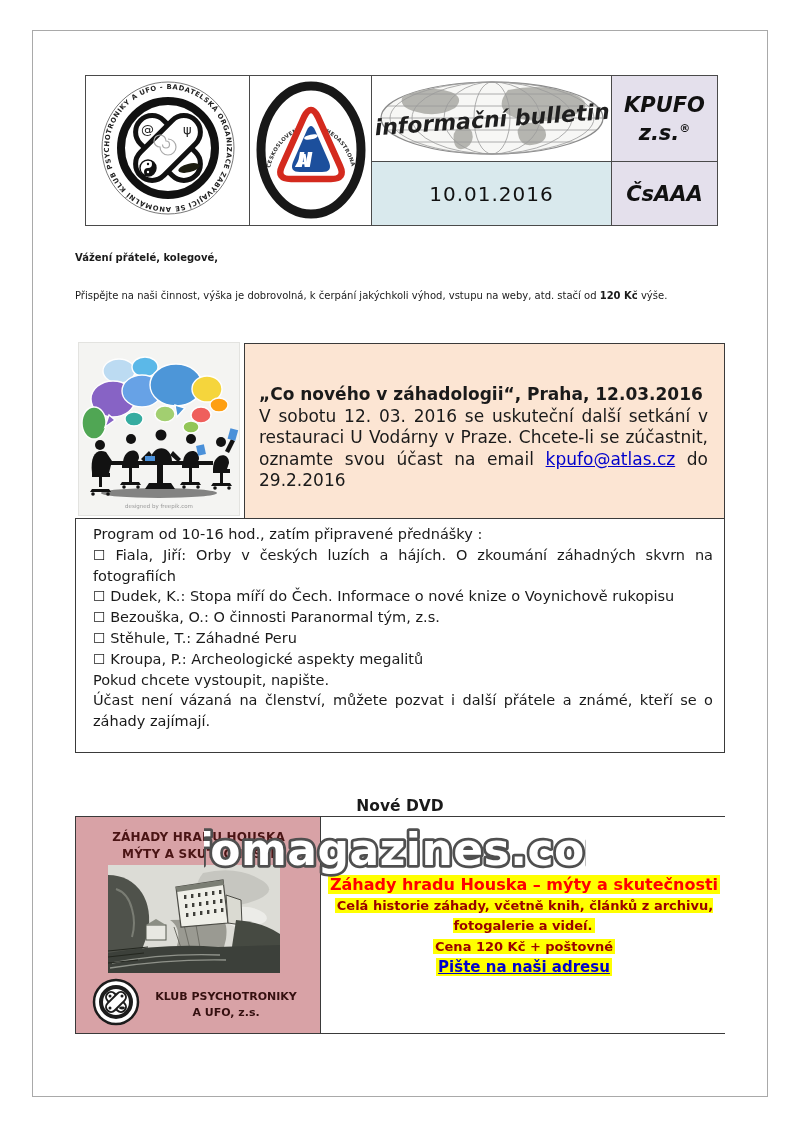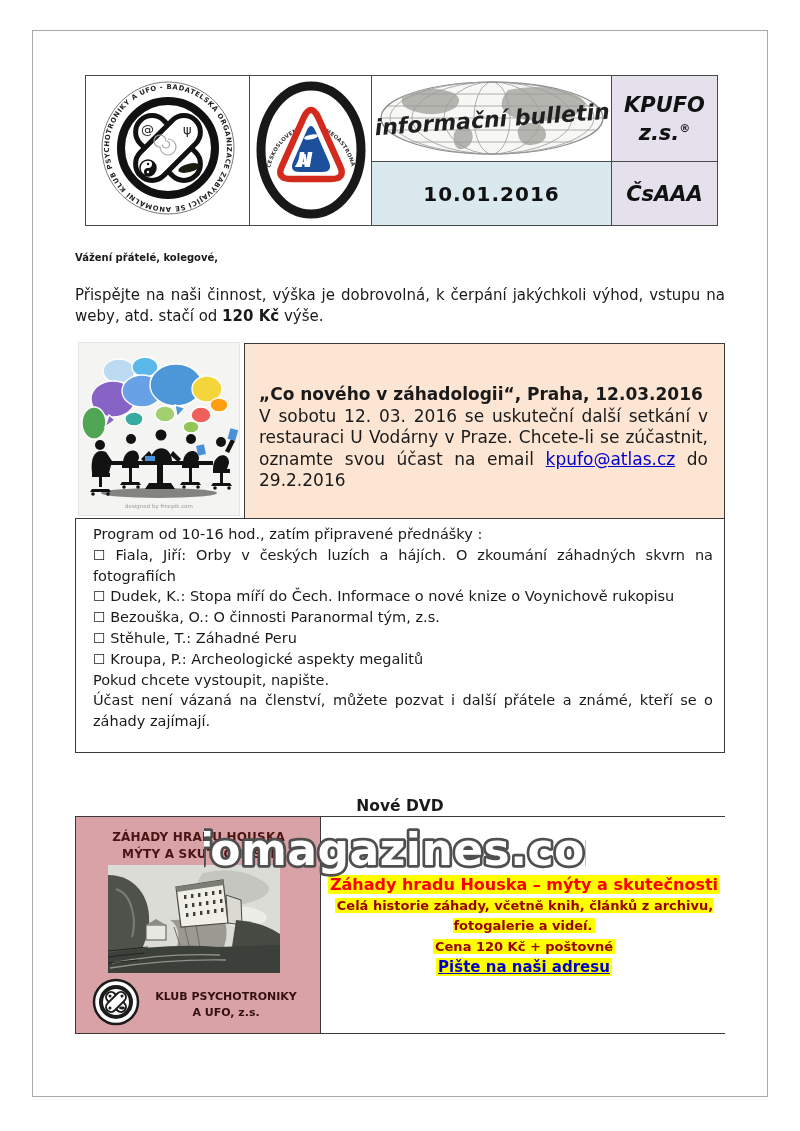--- a/index.html
+++ b/index.html
@@ -10,25 +10,25 @@
   .outer-border { position:absolute; left:32px; top:30px; width:736px; height:1067px;
                   border:1px solid #a9a9a9; }
 
   
   .hdr-table { position:absolute; left:85px; top:75px; border-collapse:collapse; table-layout:fixed; }
   .hdr-table td { border:1px solid #4a4a4a; padding:0; vertical-align:middle; text-align:center; background:#fff; overflow:hidden; }
   .cell-lav { background:#e4e0ec !important; }
   .cell-blue { background:#d9e9ed !important; }
   .org-big { font-weight:bold; font-style:italic; font-size:21px; line-height:24px; color:#111; }
   .org-big sup { font-size:11px; font-weight:bold; }
-  .date-txt { font-weight:bold; font-size:20px; color:#111; letter-spacing:1px; }
+  .date-txt { font-weight:normal; font-size:20px; color:#111; letter-spacing:1px; }
 
   
   .greeting { position:absolute; left:75px; top:252px; width:650px; font-weight:bold; font-size:10px; }
-  .intro-para { position:absolute; left:75px; top:285px; width:650px; font-size:15px; line-height:21px; text-align:justify; }
+  .intro-para { position:absolute; left:75px; top:285px; width:650px; font-size:10px; line-height:21px; text-align:justify; }
 
   
   .meet-img-wrap { position:absolute; left:78px; top:342px; width:162px; height:174px; background:#f4f4f2; border:1px solid #e3e3e0; }
   .meet-cell { position:absolute; left:244px; top:343px; width:481px; height:175px; background:#fce5d3;
                border:1px solid #3a3a3a; border-bottom:none; padding:40px 16px 0 14px;
                font-size:17px; line-height:21.5px; text-align:justify; }
   .meet-title { font-weight:bold; }
   a.doc-link { color:#0000cc; text-decoration:underline; }
 
   

